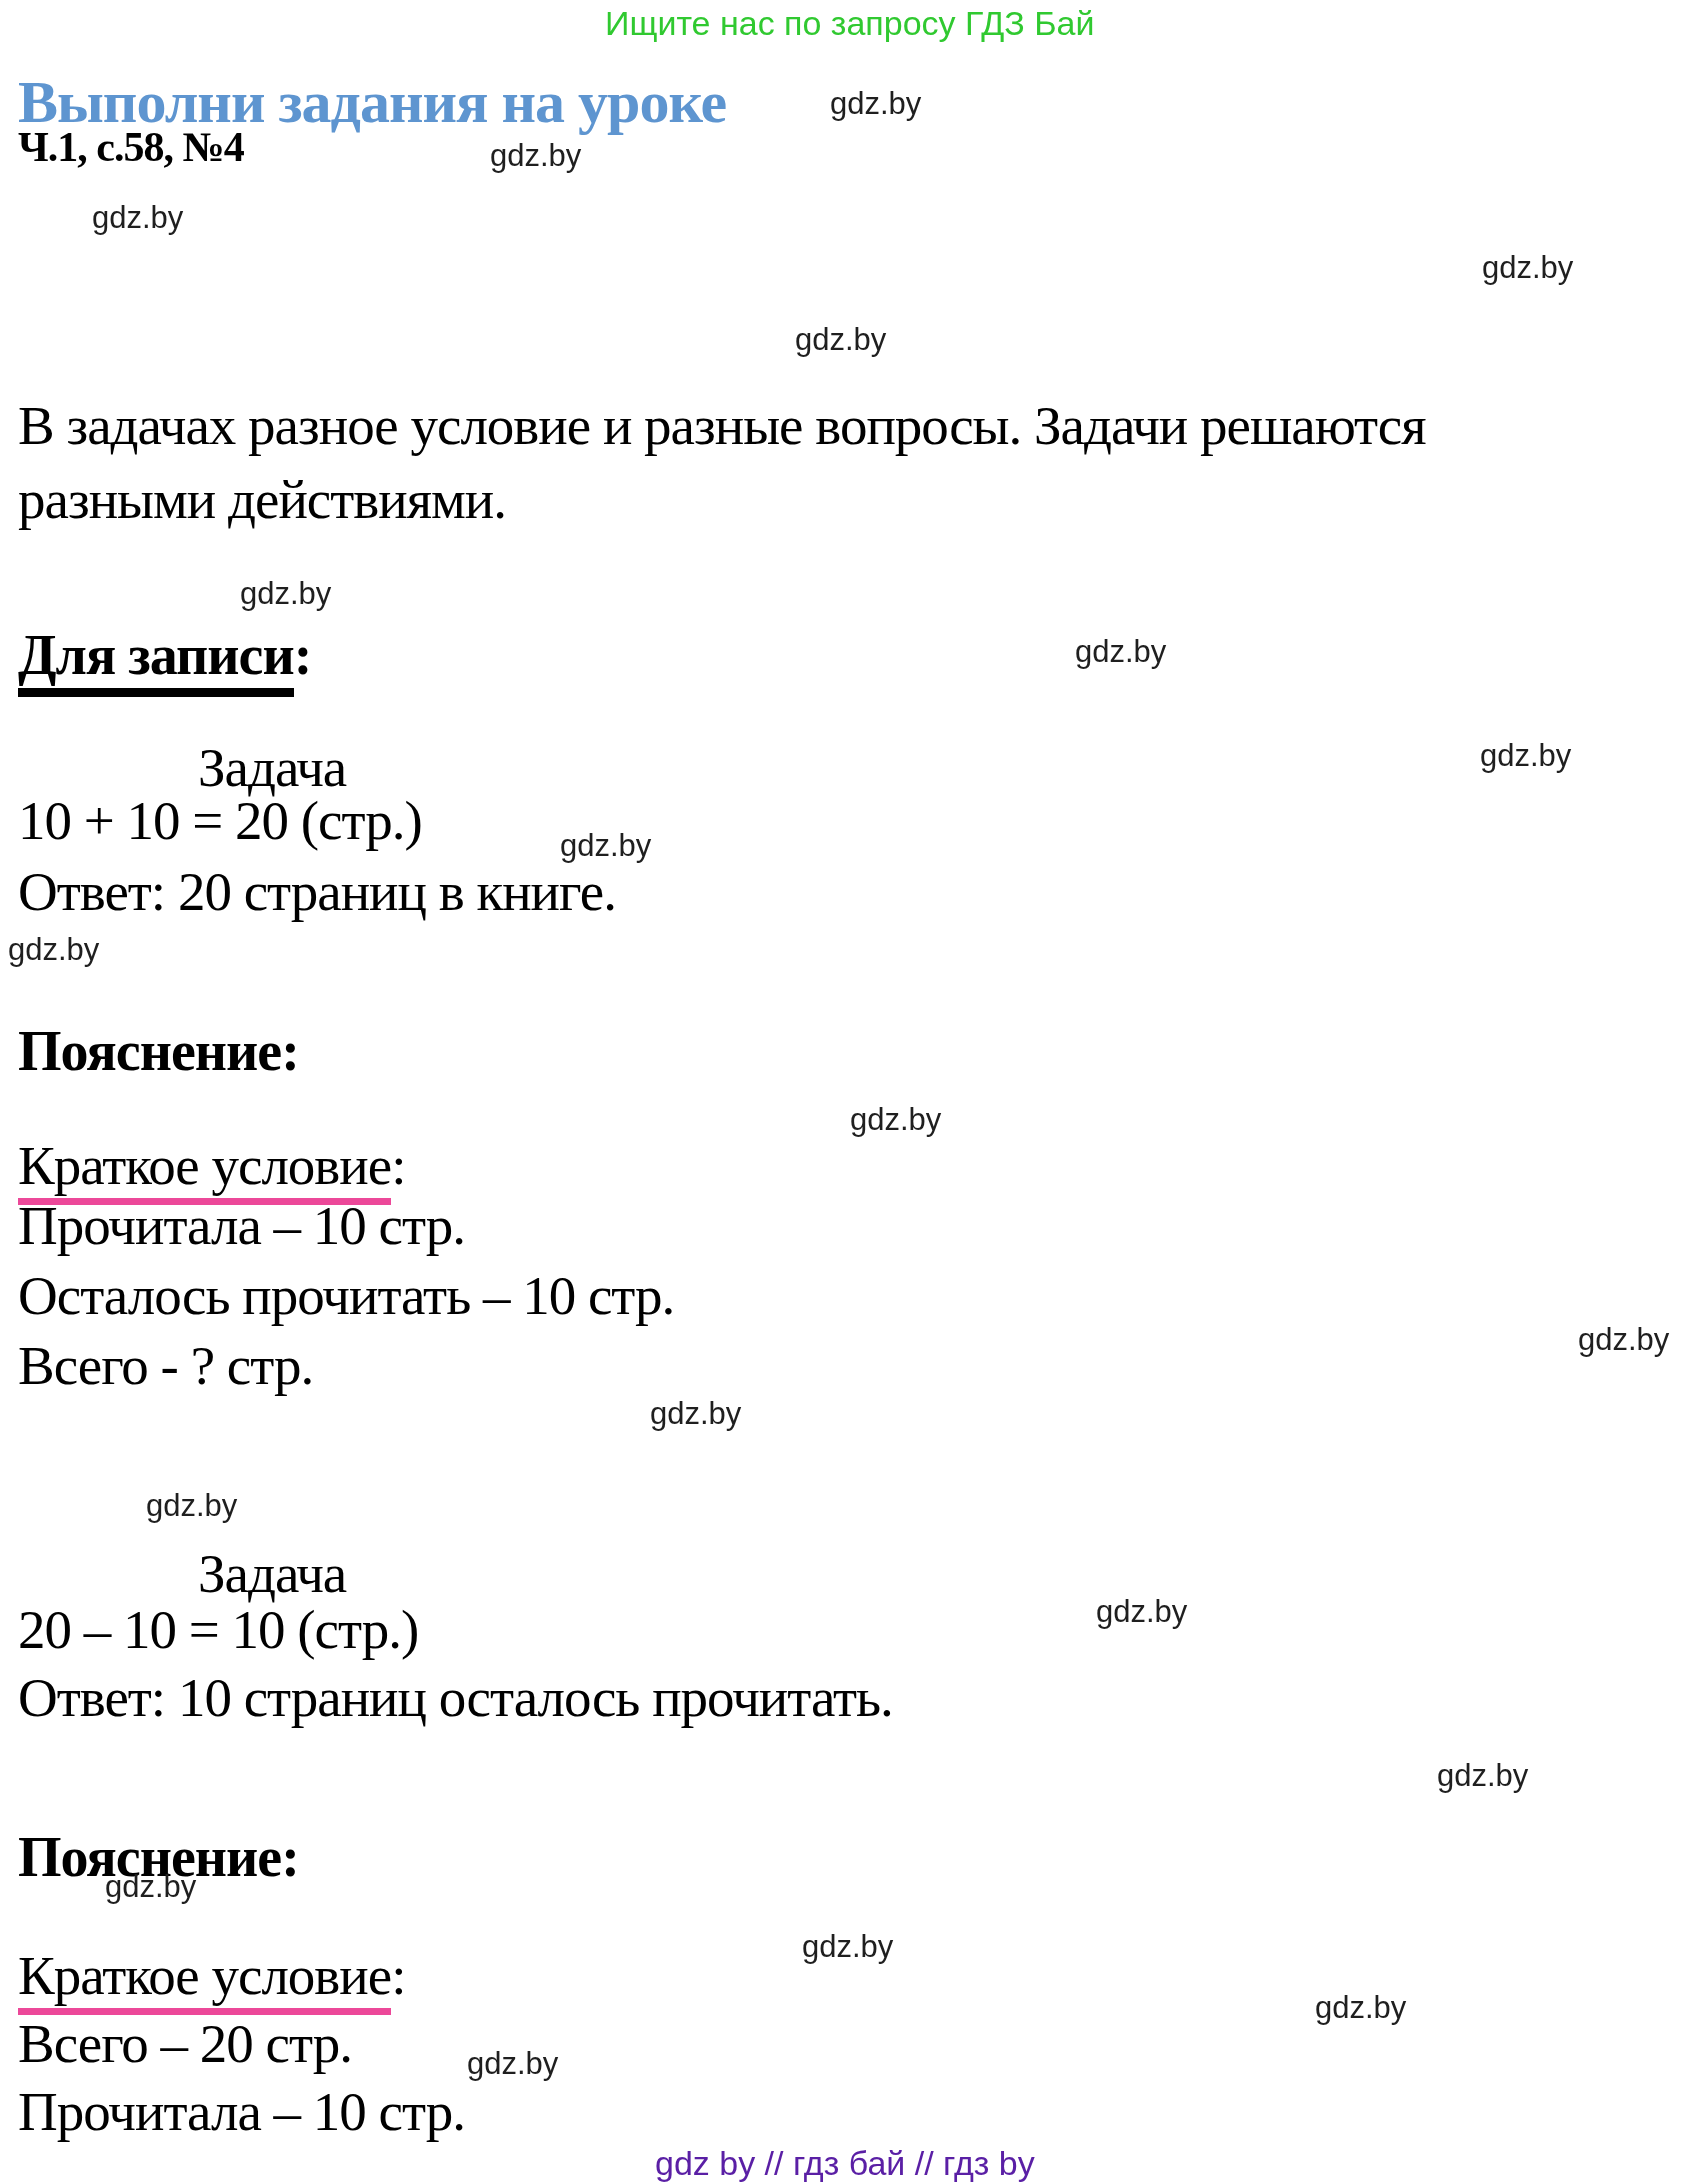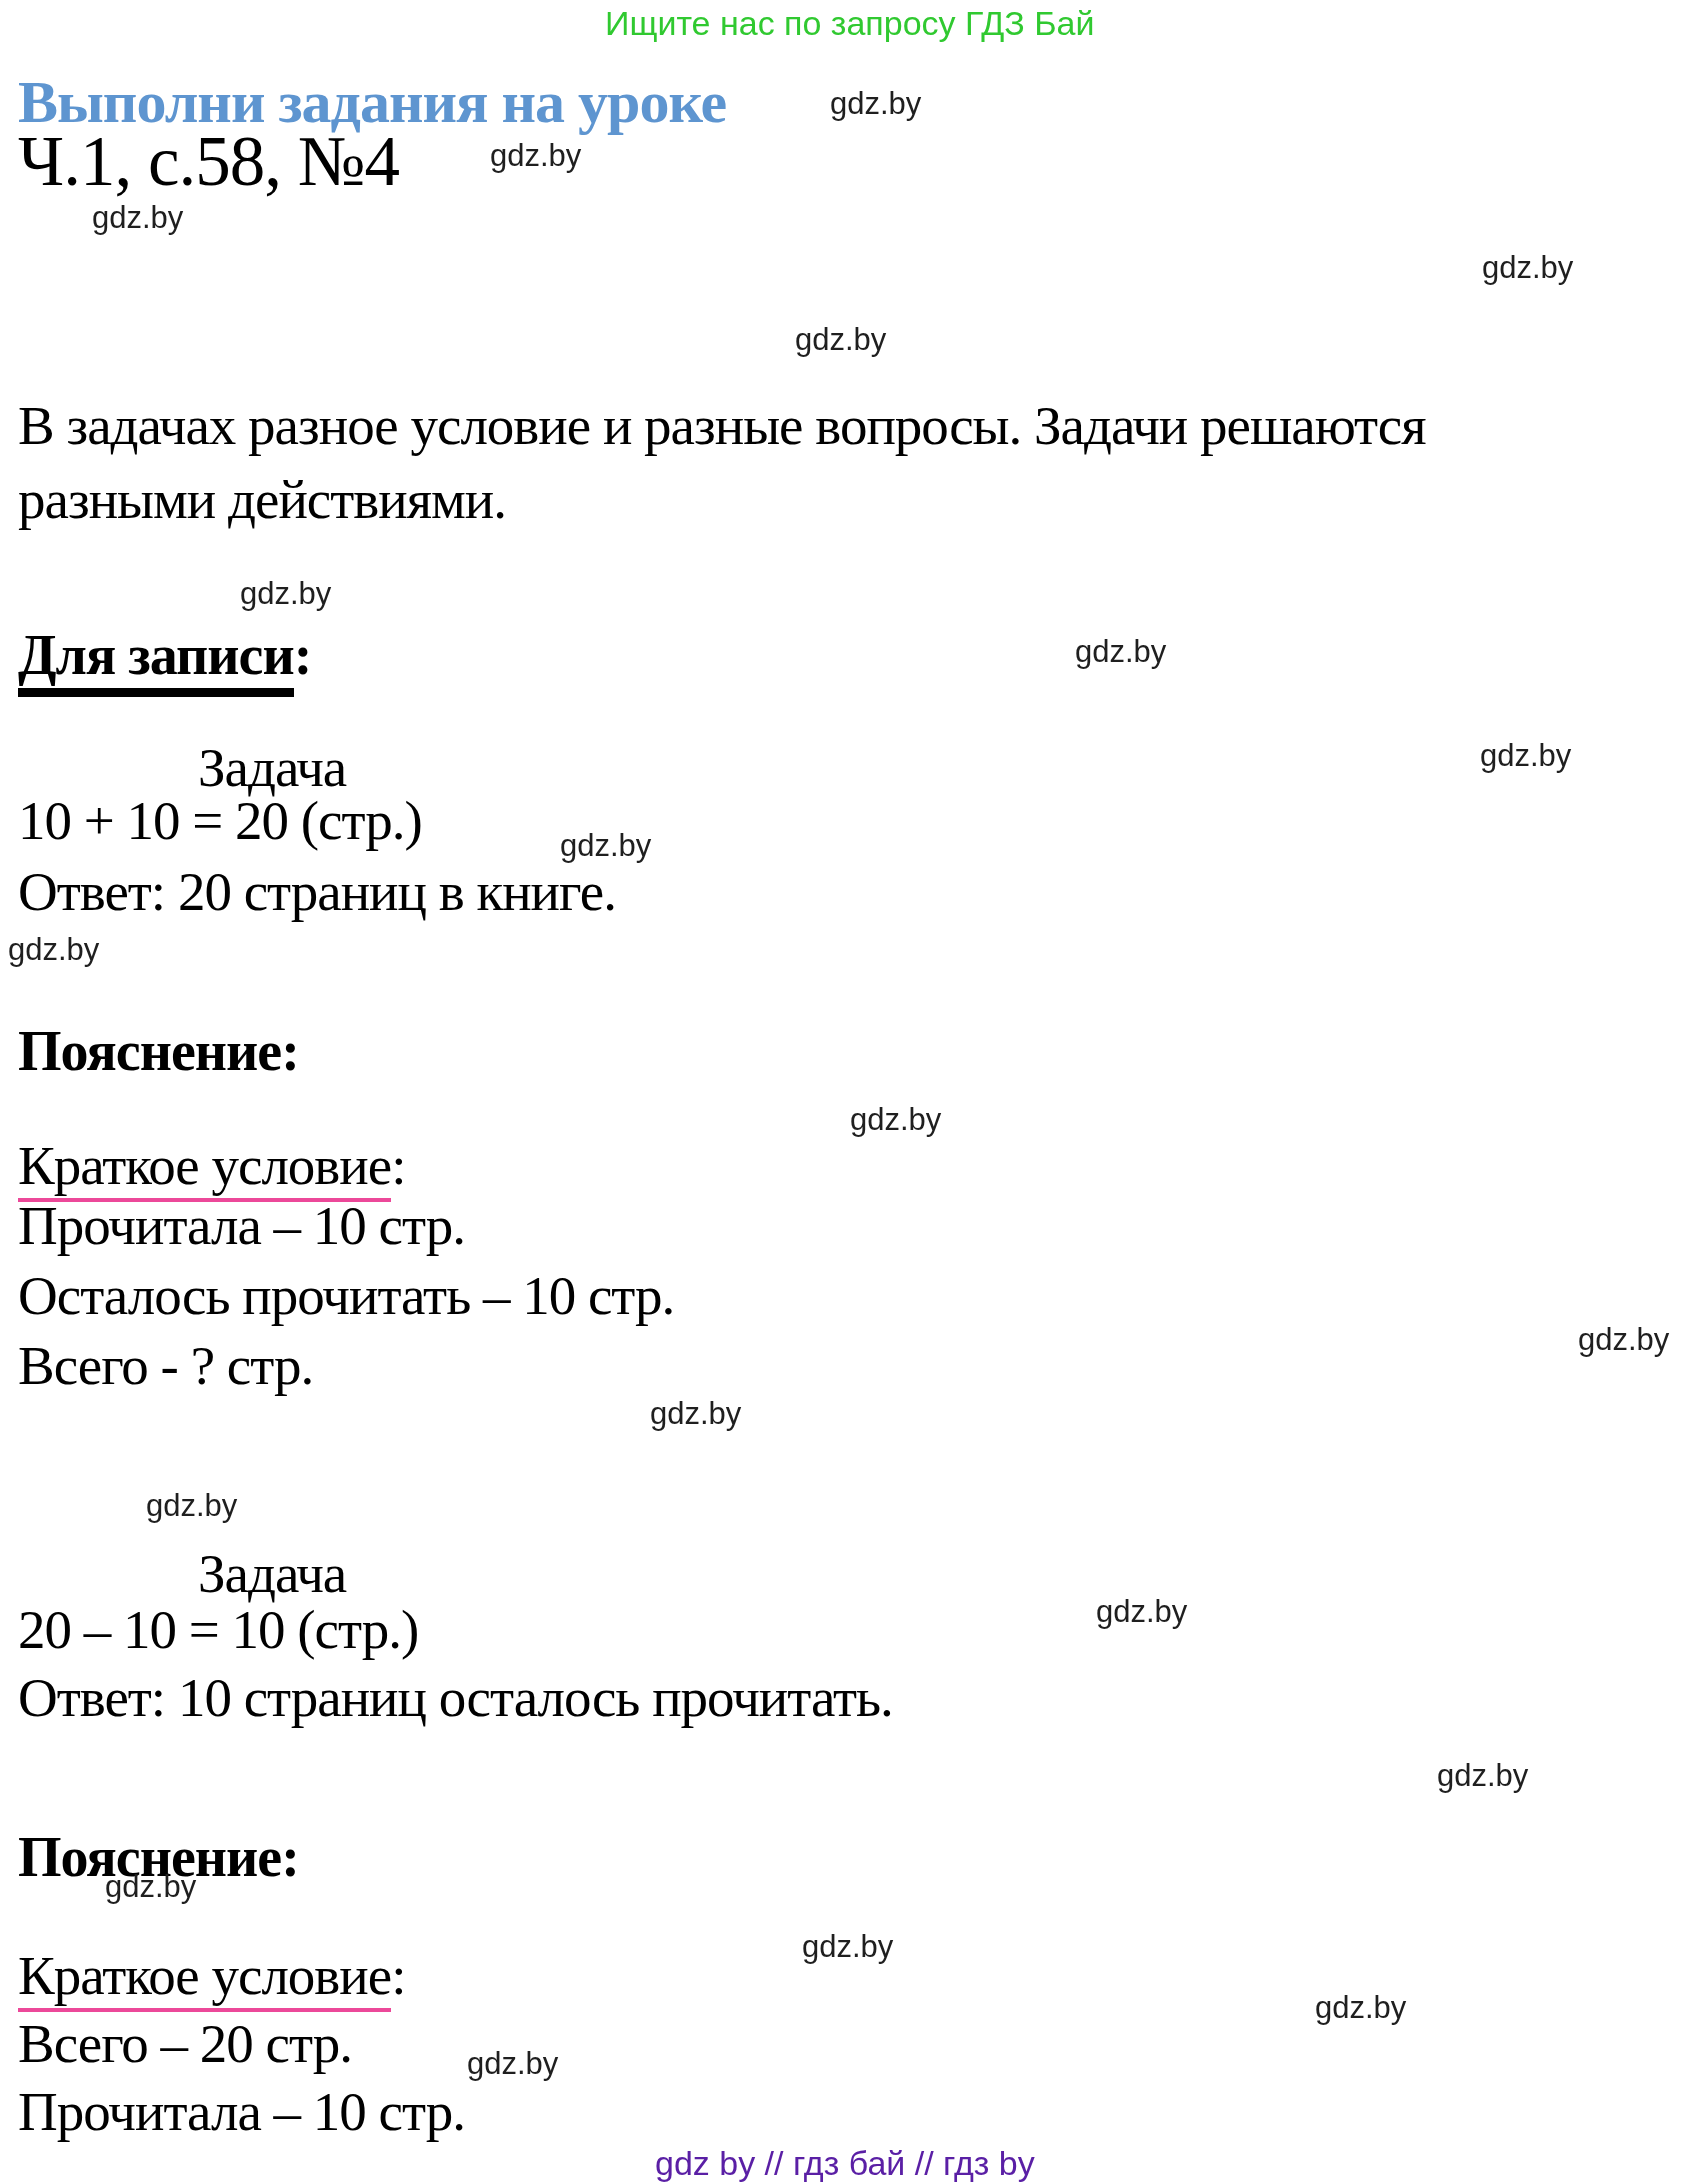--- a/index.html
+++ b/index.html
@@ -20,22 +20,22 @@
     color: var(--promo-green, #30c930);
   }
   .page-title {
     font-size: 60px;
     font-weight: bold;
     color: var(--title-blue, #5e95d0);
     letter-spacing: -1px;
     margin-top: 10px;
   }
   .reference {
-    font-size: 71px;
-    font-weight: normal;
+    font-size: 42px;
+    font-weight: bold;
     letter-spacing: -1px;
   }
   .compare {
     font-size: 56px;
     font-weight: bold;
     font-style: italic;
     letter-spacing: -1px;
   }
   .body-text {
     font-size: 55px;
@@ -46,21 +46,21 @@
     font-weight: bold;
     letter-spacing: -1px;
     margin-top: 21px;
   }
   .u-thick {
     border-bottom: 9px solid #000;
     padding-bottom: 5px;
     display: inline-block;
   }
   .u-reg {
-    border-bottom: 4px solid #ec4899;
+    border-bottom: 7px solid #ec4899;
     padding-bottom: 5px;
     display: inline-block;
   }
   .wm {
     font-family: "Liberation Sans", "DejaVu Sans", sans-serif;
     font-size: 31px;
     color: var(--watermark-gray, #1f1f1f);
     text-align: right;
   }
   .footer-line {

